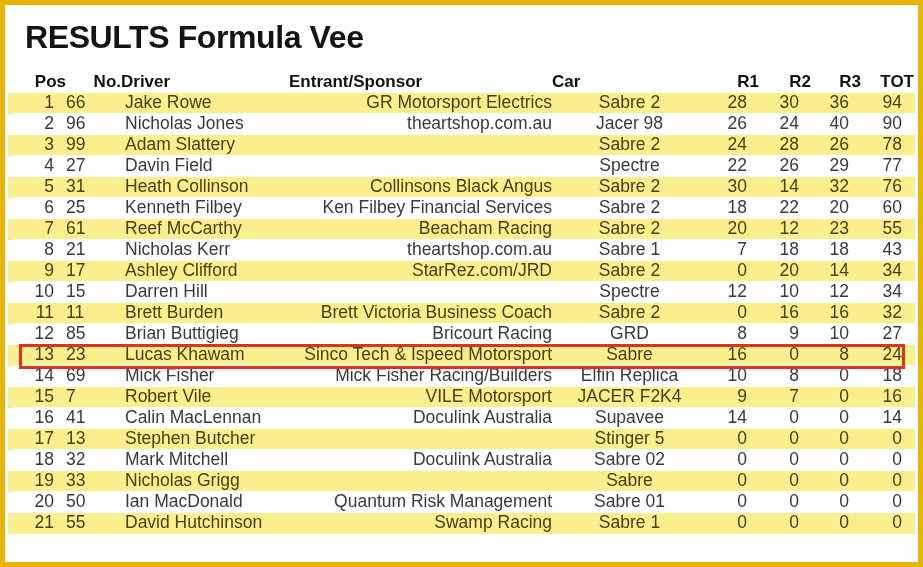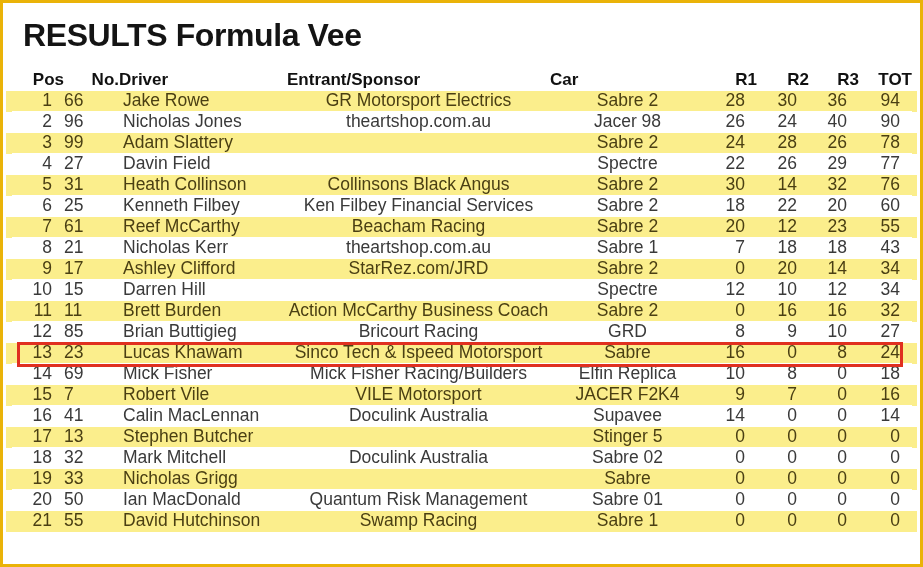--- a/index.html
+++ b/index.html
@@ -11,21 +11,21 @@
     font-family: "Liberation Sans", sans-serif;
     width: 923px;
     height: 567px;
     overflow: hidden;
   }
   #results-panel {
     position: relative;
     width: 923px;
     height: 567px;
     box-sizing: border-box;
-    border: 3px solid #eab308;
+    border: 5px solid #eab308;
     background: #ffffff;
   }
   #panel-inner {
     position: absolute;
     left: 0; top: 0; right: 0; bottom: 0;
     background: #ffffff;
     overflow: hidden;
   }
   #title {
     position: absolute;
@@ -71,21 +71,21 @@
   col.c-driver { width: 168px; }
   col.c-entrant{ width: 263px; }
   col.c-car    { width: 155px; }
   col.c-r1     { width: 52px; }
   col.c-r2     { width: 52px; }
   col.c-r3     { width: 50px; }
   col.c-tot    { width: 53px; }
   .cell-pos    { text-align: right; padding-right: 12px !important; }
   .cell-no     { text-align: left; padding-right: 16px !important; }
   .cell-driver { text-align: left;  padding-left: 4px !important; }
-  .cell-entrant{ text-align: center; }
+  .cell-entrant{ text-align: right; }
   .cell-car    { text-align: center; margin-left: 8px; }
   .cell-score  { text-align: right; padding-right: 12px !important; }
 
   .th-pos     { text-align: right; padding-right: 12px; }
   .th-no      { text-align: right; padding-right: 16px; }
   .th-driver  { text-align: left;  padding-left: 4px; }
   .th-entrant { text-align: left; }
   .th-car     { text-align: left; margin-top: 12px; }
   .th-score   { text-align: right; padding-right: 12px; }
 
@@ -271,21 +271,21 @@
             <td class="cell-car">Spectre</td>
             <td class="cell-score">12</td>
             <td class="cell-score">10</td>
             <td class="cell-score">12</td>
             <td class="cell-score">34</td>
           </tr>
           <tr class="hl-row">
             <td class="cell-pos">11</td>
             <td class="cell-no">11</td>
             <td class="cell-driver">Brett Burden</td>
-            <td class="cell-entrant">Action McCarthy Business Coach</td>
+            <td class="cell-entrant">Brett Victoria Business Coach</td>
             <td class="cell-car">Sabre 2</td>
             <td class="cell-score">0</td>
             <td class="cell-score">16</td>
             <td class="cell-score">16</td>
             <td class="cell-score">32</td>
           </tr>
           <tr class="odd-row">
             <td class="cell-pos">12</td>
             <td class="cell-no">85</td>
             <td class="cell-driver">Brian Buttigieg</td>

